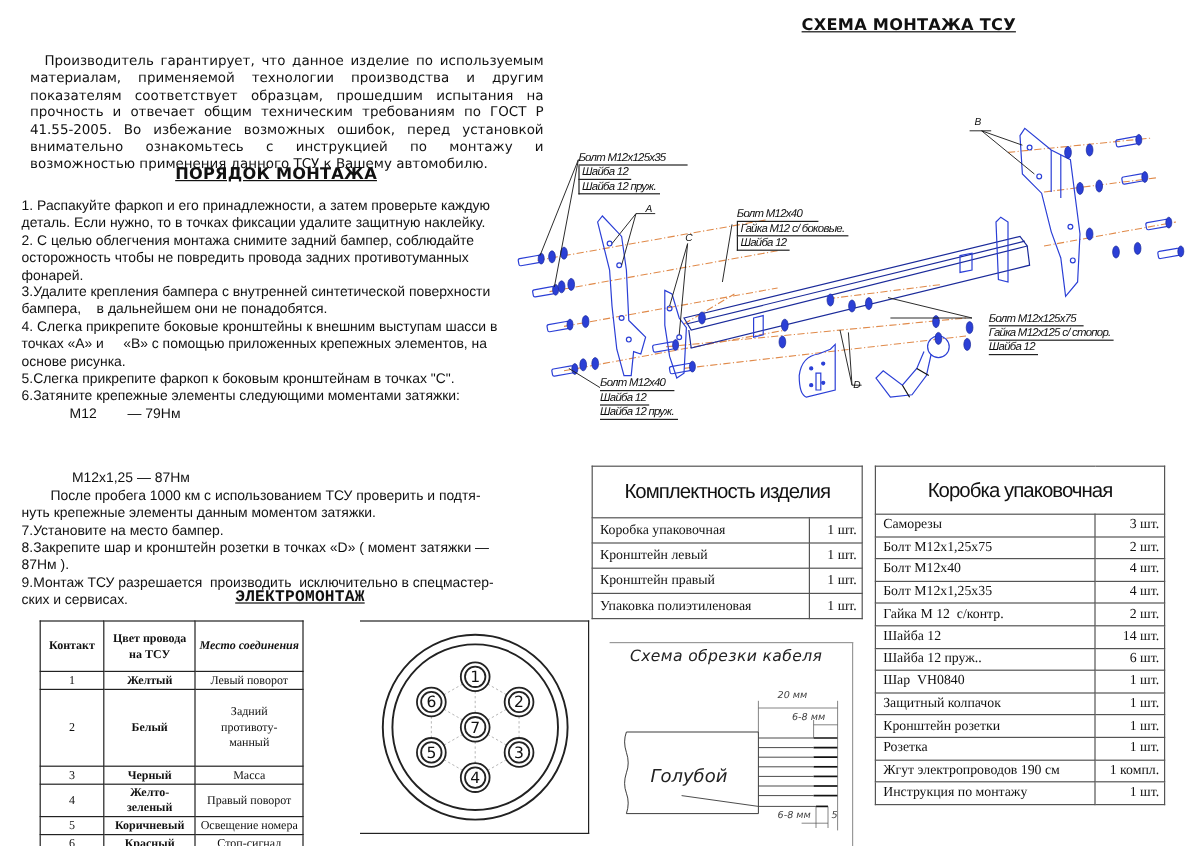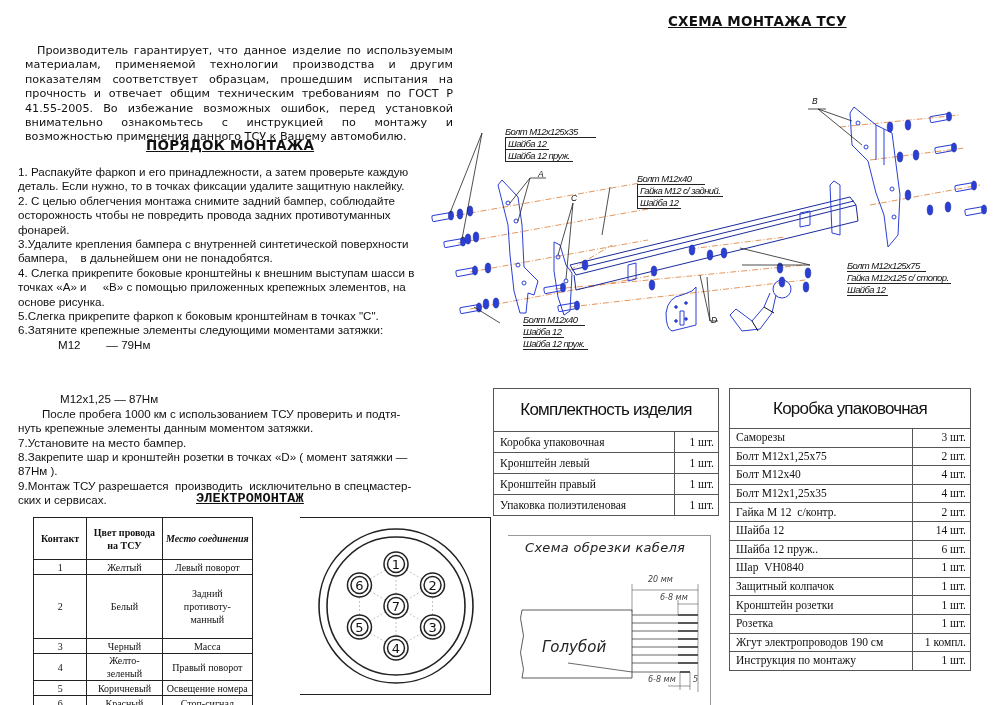--- a/index.html
+++ b/index.html
@@ -19,21 +19,21 @@
   #steps .ind1 { padding-left: 40px; }
   #steps .ind2 { padding-left: 42px; margin-top: 40px; }
   #steps .ind3 { padding-left: 24px; }
 
   
   table { border-collapse: collapse; font-family: "Liberation Serif", serif; }
   #wire-table { left: 33px; top: 517px; width: 220px; font-size: 10px; }
   #wire-table td, #wire-table th { border: 1px solid #222; text-align: center; padding: 0 2px; line-height: 13px; }
   #wire-table th { font-weight: bold; height: 41px; }
   #wire-table td { height: 14px; }
-  #wire-table td.b { font-weight: normal; margin-left: 12px; }
+  #wire-table td.b { font-weight: bold; margin-left: 12px; }
   #wire-table .col1 { width: 60px; }
   #wire-table .col2 { width: 88px; }
   #wire-table .col3 { width: 116px; font-style: italic; }
 
   #plug-box { left: 300px; top: 517px; width: 190px; height: 176px; border: 1px solid #222; border-left: none; }
 
   
   .kit { font-family: "Liberation Serif", serif; font-size: 11.5px; border: 1.5px solid #444; }
   .kit td { border: 1px solid #555; height: 21px; padding: 0 6px; }
   .kit td.q { text-align: right; padding: 0 4px; }
@@ -42,21 +42,21 @@
   #kit-table th { height: 40px; }
   #kit-table td { height: 20px; }
   #box-table { left: 729px; top: 388px; width: 242px; }
   #box-table th { height: 37px; }
   #box-table td { height: 17.6px; line-height: 17px; }
 
   
   #cable-box { left: 508px; top: 535px; width: 202px; height: 170px; border-top: 1px solid #999; border-right: 1px solid #999; }
   #cable-title { left: 525px; top: 540px; font-family: "DejaVu Sans", sans-serif; font-style: italic; font-size: 13px; color: #222; letter-spacing: 0.3px; }
 
-  .callout { font-family: "Liberation Sans Narrow", "Liberation Sans", sans-serif; font-style: italic; font-size: 9.5px; letter-spacing: -0.6px; color: #111; line-height: 11px; margin-left: 23px; }
+  .callout { font-family: "Liberation Sans Narrow", "Liberation Sans", sans-serif; font-style: italic; font-size: 9.5px; letter-spacing: -0.6px; color: #111; line-height: 11px; }
   .callout div { border-bottom: 1px solid #222; display: inline-block; padding-right: 3px; }
   .callout .grp { border-left: 1px solid #222; padding-left: 2px; }
   .ptlabel { font-family: "Liberation Sans", sans-serif; font-style: italic; font-size: 8.5px; color: #111; }
 </style>
 </head>
 <body>
 
 <div id="intro" class="abs">Производитель гарантирует, что данное изделие по используемым материалам, применяемой технологии производства и другим показателям соответствует образцам, прошедшим испытания на прочность и отвечает общим техническим требованиям по ГОСТ Р 41.55-2005. Во избежание возможных ошибок, перед установкой внимательно ознакомьтесь с инструкцией по монтажу и возможностью применения данного ТСУ к Вашему автомобилю.</div>
 
 <div id="h-order" class="abs heading">ПОРЯДОК МОНТАЖА</div>
@@ -451,21 +451,21 @@
   </g>
 </svg>
 
 <div class="abs callout" style="left:482px;top:126px">
   <div style="padding-right:18px">Болт M12x125x35</div><br>
   <div class="grp">Шайба 12</div><br>
   <div class="grp">Шайба 12 пруж.</div>
 </div>
 <div class="abs callout" style="left:614px;top:173px">
   <div style="padding-right:14px">Болт M12x40</div><br>
-  <div class="grp">Гайка M12 с/ задний.</div><br>
+  <div class="grp">Гайка M12 с/ боковые.</div><br>
   <div class="grp">Шайба 12</div>
 </div>
 <div class="abs callout" style="left:500px;top:314px">
   <div style="padding-right:8px">Болт M12x40</div><br>
   <div>Шайба 12</div><br>
   <div>Шайба 12 пруж.</div>
 </div>
 <div class="abs callout" style="left:824px;top:260px">
   <div style="padding-right:6px">Болт M12x125x75</div><br>
   <div>Гайка M12x125 с/ стопор.</div><br>

